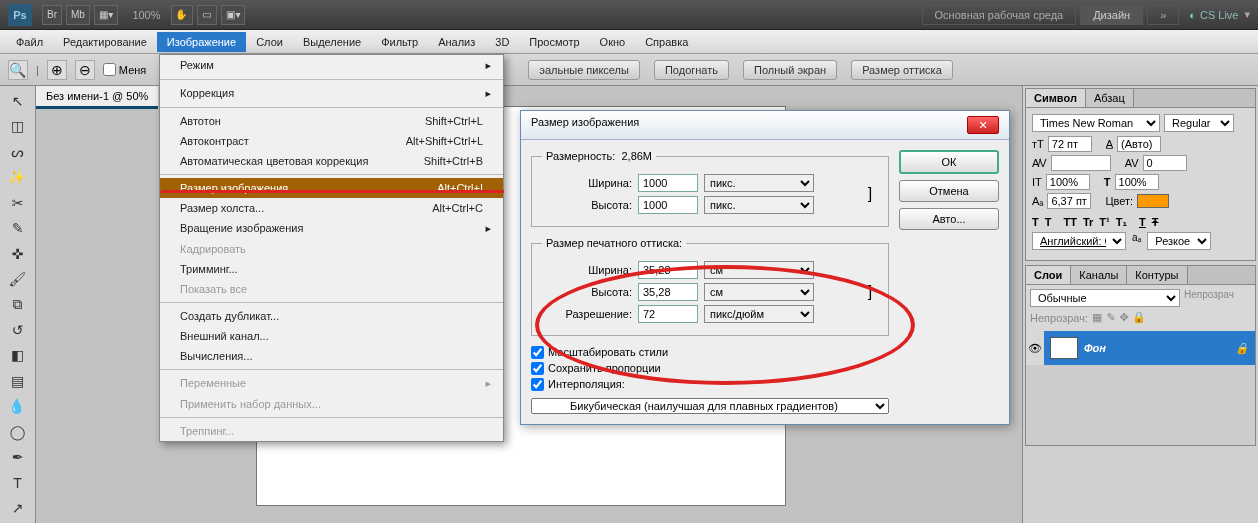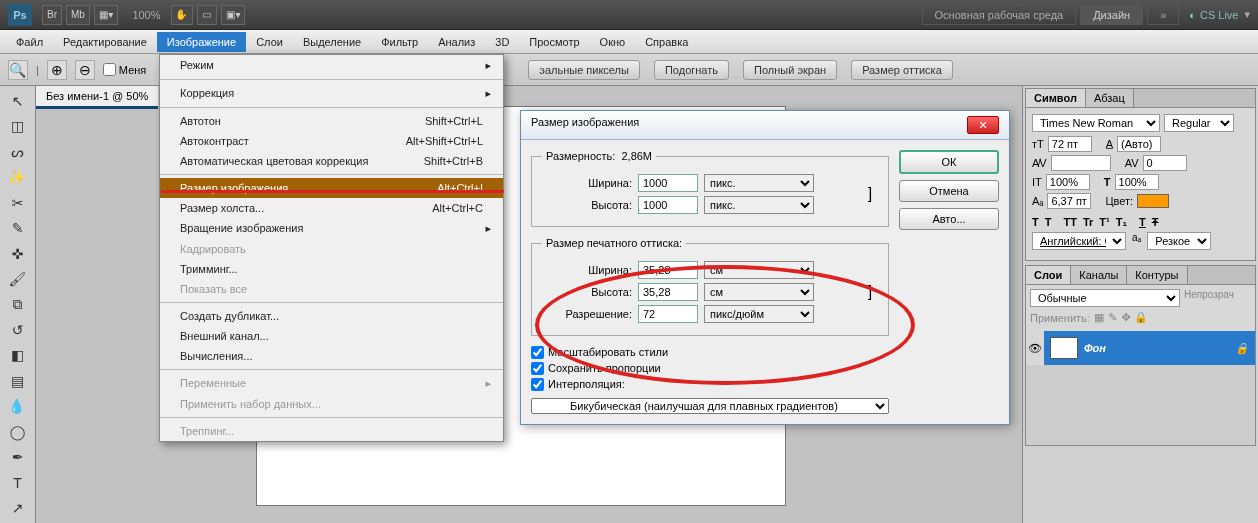--- a/index.html
+++ b/index.html
@@ -218,21 +218,21 @@
         <div class="ptab active">Слои</div>
         <div class="ptab">Каналы</div>
         <div class="ptab">Контуры</div>
       </div>
       <div class="panel-body" style="padding:4px;">
         <div class="font-row">
           <select style="width:150px;"><option>Обычные</option></select>
           <span style="color:#888; font-size:10px;">Непрозрач</span>
         </div>
         <div class="icon-row" style="color:#888;">
-          <span>Применить:</span>
+          <span>Непрозрач:</span>
           <span>▦</span>
           <span>✎</span>
           <span>✥</span>
           <span>🔒</span>
         </div>
       </div>
       <div style="display:flex;">
         <div class="eye-col">👁</div>
         <div class="layer-row" style="flex:1;">
           <div class="layer-thumb"></div>

